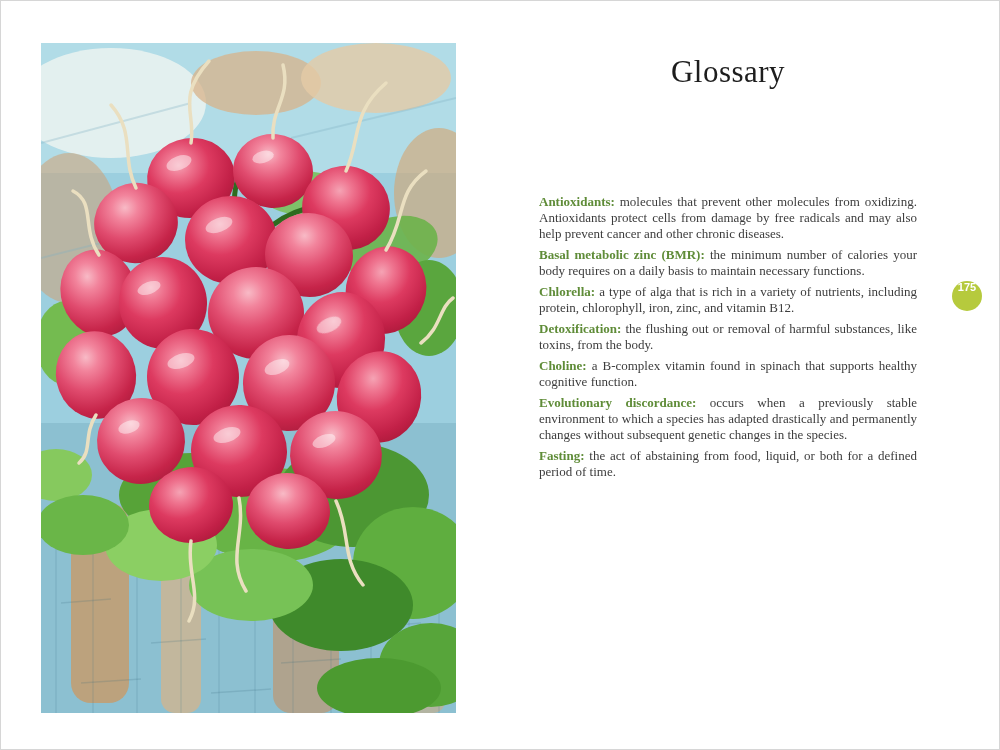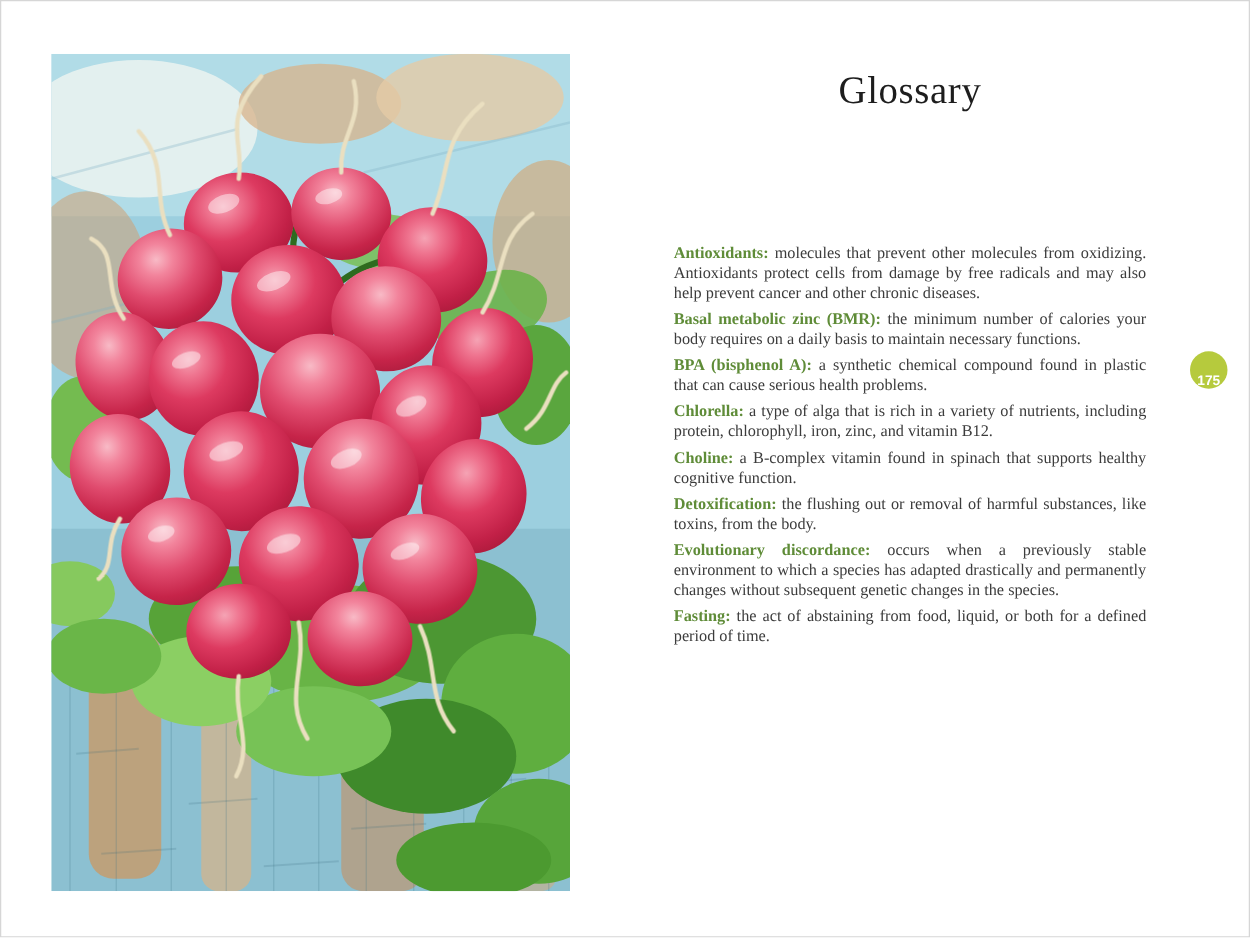--- a/index.html
+++ b/index.html
@@ -31,21 +31,21 @@
     font-size:13px;line-height:16px;color:var(--body-text);
     text-align:justify;
   }
   .entry{margin-bottom:5px;}
   .entry .term{
     color:var(--term-green);font-weight:700;
   }
   .page-badge{
     position:absolute;left:951px;top:280px;width:30px;height:30px;
     background:var(--badge-bg);border-radius:50%;
-    display:flex;align-items:flex-end;justify-content:center;
+    display:flex;align-items:flex-start;justify-content:center;
     font-family:"Liberation Sans", sans-serif;font-size:11px;font-weight:700;
     color:var(--badge-text);
   }
 </style>
 </head>
 <body>
 
 <div class="spread">
 
   <div class="photo-frame" title="Bunch of fresh red radishes with cream root tails and green leaves on a distressed blue painted wooden table">
@@ -182,24 +182,23 @@
       </g>
     </svg>
   </div>
 
   <div class="right-page">
     <h1 class="page-title">Glossary</h1>
 
     <div class="entries">
       <p class="entry"><span class="term">Antioxidants:</span> <span>molecules that prevent other molecules from oxidizing. Antioxidants protect cells from damage by free radicals and may also help prevent cancer and other chronic diseases.</span></p>
       <p class="entry"><span class="term">Basal metabolic zinc (BMR):</span> <span>the minimum number of calories your body requires on a daily basis to maintain necessary functions.</span></p>
-      <p class="entry"><span class="term">BPA (bisphenol A):</span> <span>a synthetic chemical compound found in plastic that can cause serious health problems.</span></p>
       <p class="entry"><span class="term">Chlorella:</span> <span>a type of alga that is rich in a variety of nutrients, including protein, chlorophyll, iron, zinc, and vitamin B12.</span></p>
+      <p class="entry"><span class="term">Detoxification:</span> <span>the flushing out or removal of harmful substances, like toxins, from the body.</span></p>
       <p class="entry"><span class="term">Choline:</span> <span>a B-complex vitamin found in spinach that supports healthy cognitive function.</span></p>
-      <p class="entry"><span class="term">Detoxification:</span> <span>the flushing out or removal of harmful substances, like toxins, from the body.</span></p>
       <p class="entry"><span class="term">Evolutionary discordance:</span> <span>occurs when a previously stable environment to which a species has adapted drastically and permanently changes without subsequent genetic changes in the species.</span></p>
       <p class="entry"><span class="term">Fasting:</span> <span>the act of abstaining from food, liquid, or both for a defined period of time.</span></p>
     </div>
   </div>
 
   <div class="page-badge">
     <span>175</span>
   </div>
 
 </div>

